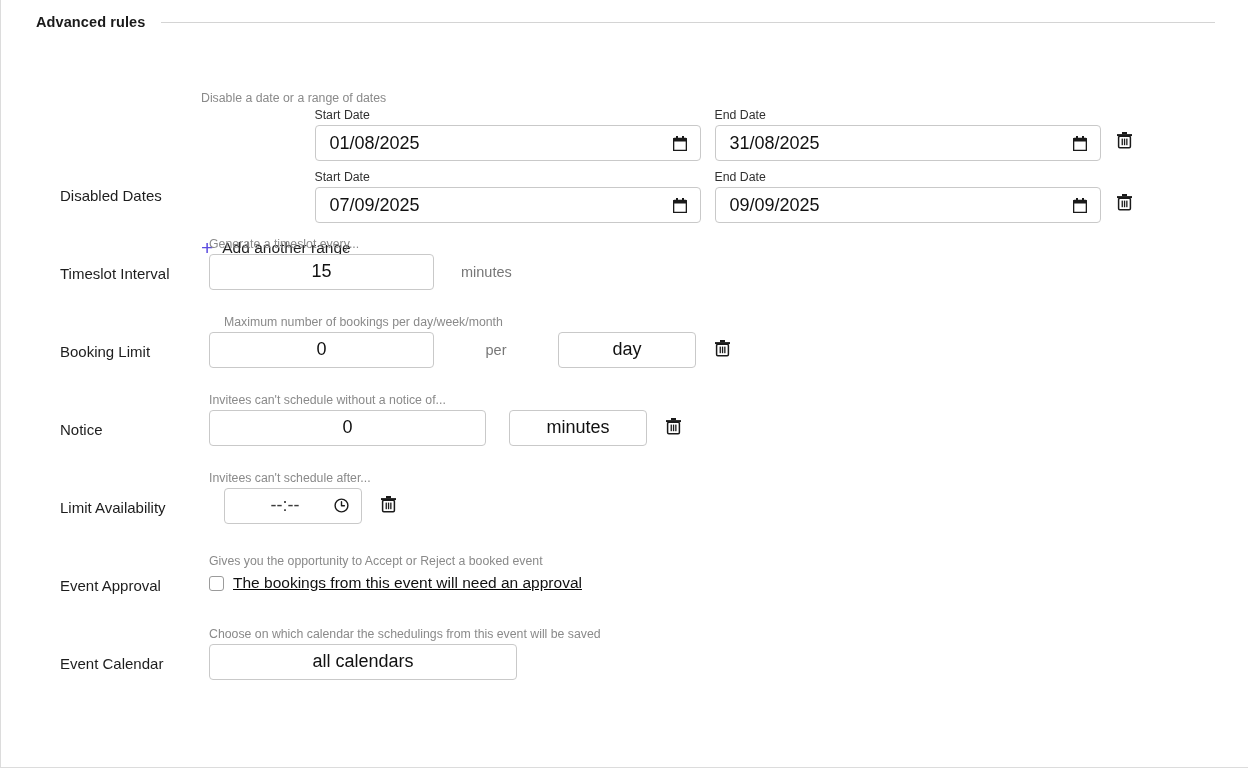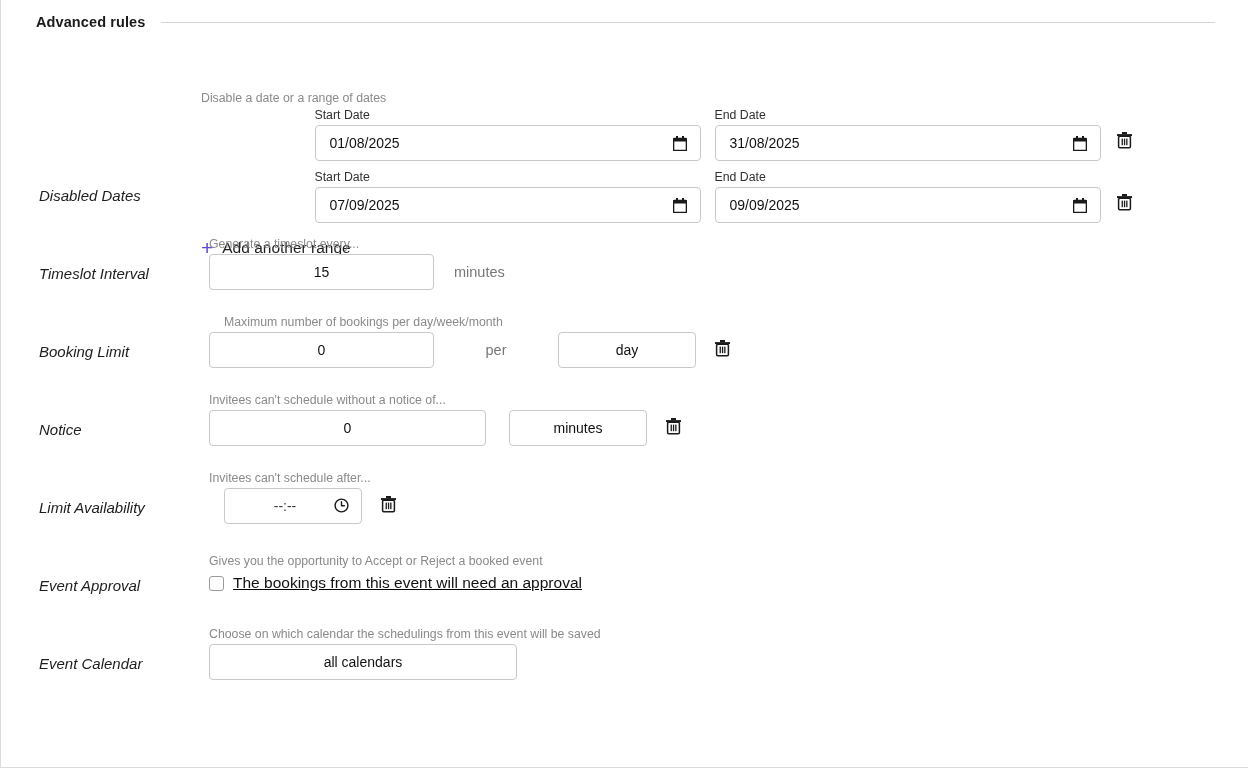--- a/index.html
+++ b/index.html
@@ -48,26 +48,25 @@
   .rows { position: absolute; top: 44px; left: 0; right: 0; }
 
   .row {
     position: relative;
     display: flex;
     align-items: center;
     width: 100%;
   }
   .row-label {
     width: 200px;
-    padding-left: 38px;
+    padding-left: 59px;
     font-size: 15px;
     color: #1d1d1d;
     flex: 0 0 200px;
     white-space: nowrap;
-    font-style: italic;
   }
   .row-body { flex: 1; position: relative; }
 
   .hint {
     font-size: 12.3px;
     color: #8a8a8a;
     margin-bottom: 3px;
     white-space: nowrap;
     line-height: 14px;
   }
@@ -80,21 +79,21 @@
   }
 
   
   .inp {
     height: 36px;
     border: 1px solid #c9c9c9;
     border-radius: 4px;
     background: #fff;
     display: flex;
     align-items: center;
-    font-size: 14px;
+    font-size: 18px;
     color: #111;
     padding: 0 10px;
   }
   .inp.center { justify-content: center; }
   .inp.dateinp { justify-content: space-between; padding-left: 14px; padding-right: 10px; }
   .inp .val { flex: 1; text-align: center; }
   .inp .placeholder { color: #3c3c3c; }
   .inp.select { justify-content: center; }
 
   .icon-btn {
@@ -262,21 +261,21 @@
           <span class="addtxt">Add another range</span>
         </div>
       </div>
     </div>
 
     <div class="row" style="height:78px;">
       <div class="row-label">Timeslot Interval</div>
       <div class="row-body">
         <div style="position:relative; top:-10px;">
           <div class="hint" style="margin-left:8px;">Generate a timeslot every...</div>
-          <div style="display:flex; align-items:center; gap:20px;">
+          <div style="display:flex; align-items:center; gap:27px;">
             <div class="inp center" style="width:225px; margin-left:8px;">
               <span>15</span>
             </div>
             <div class="unit">minutes</div>
           </div>
         </div>
       </div>
     </div>
 
     <div class="row" style="height:78px;">

